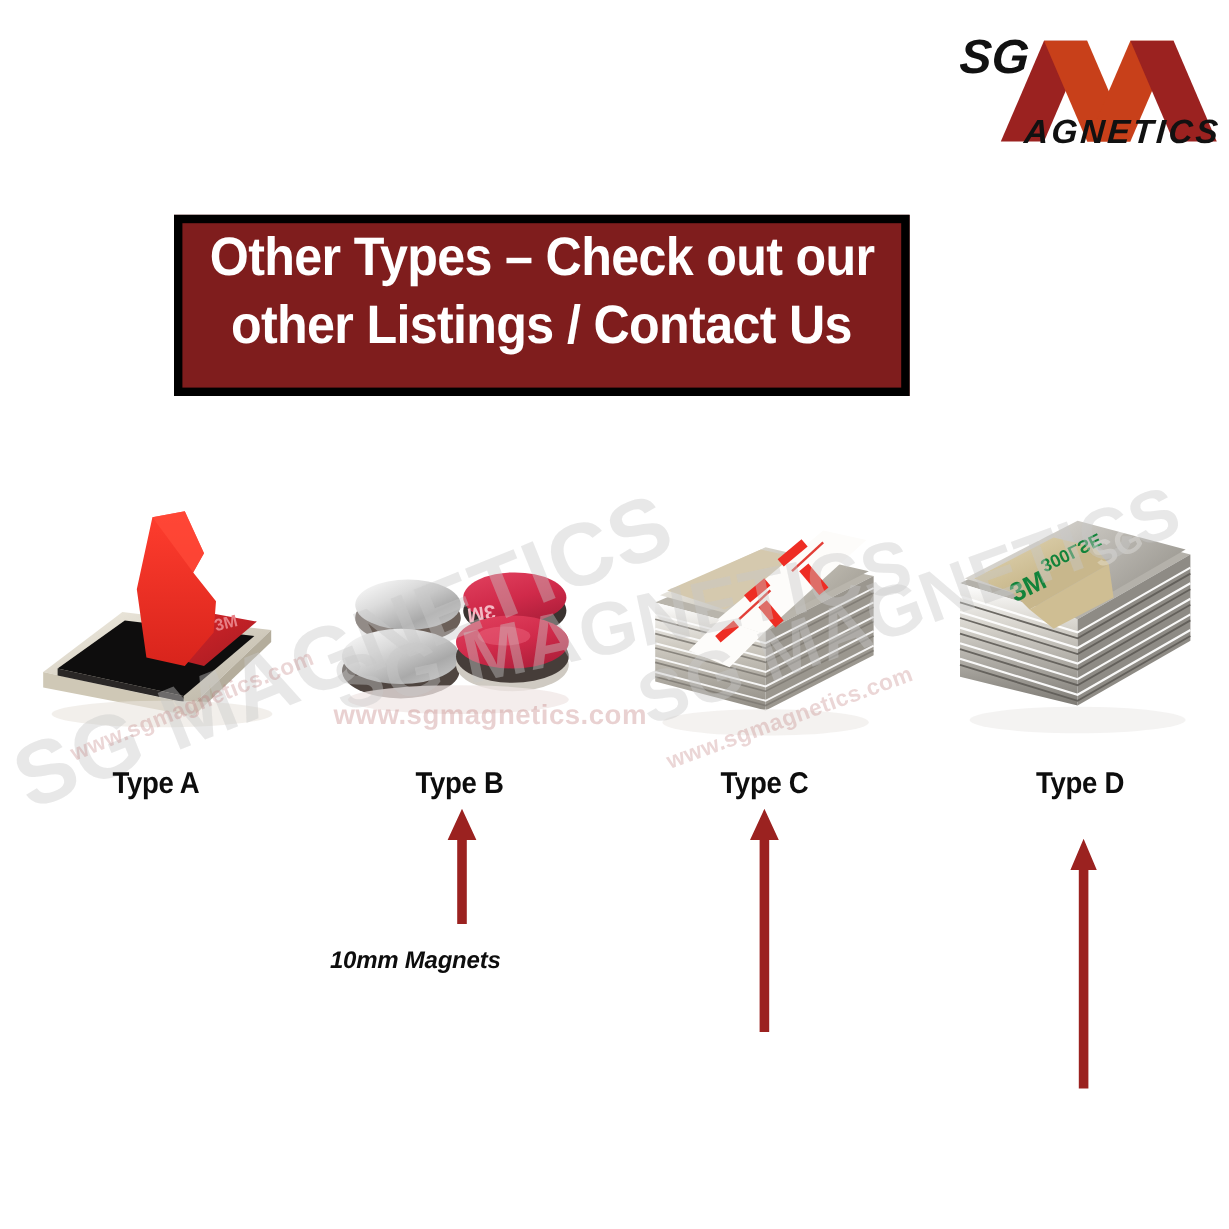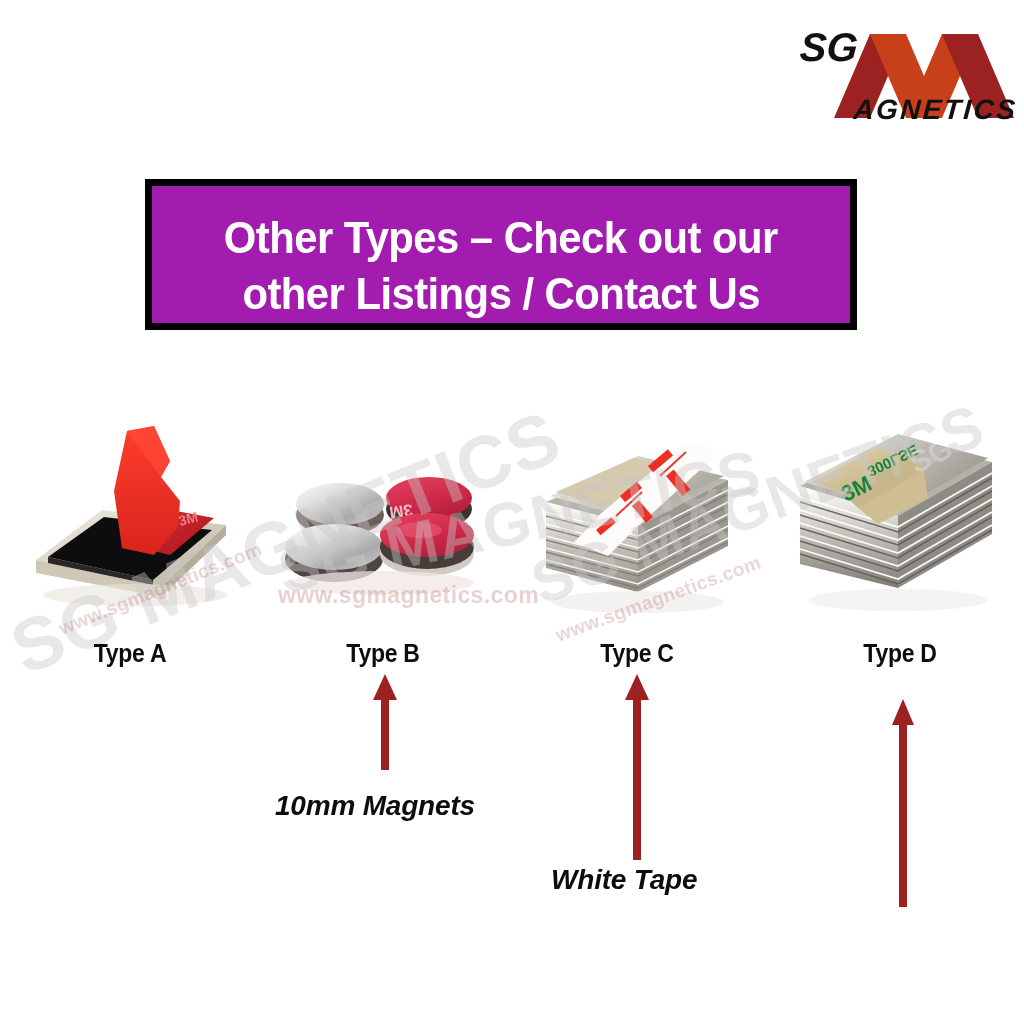--- a/index.html
+++ b/index.html
@@ -27,29 +27,29 @@
     width: 218px;
     height: 104px;
   }
   #logo svg { display: block; }
 
   
   #banner {
     position: absolute;
     left: 145px;
     top: 179px;
-    width: 712px;
+    width: 613px;
     height: 151px;
-    background: #a21caf;
+    background: #7f1d1d;
     border: 7px solid #000000;
     box-sizing: border-box;
     display: flex;
     flex-direction: column;
     align-items: center;
-    justify-content: flex-end;
+    justify-content: flex-start;
   }
   .banner-line {
     color: #ffffff;
     font-family: "Liberation Sans", sans-serif;
     font-weight: bold;
     font-size: 45px;
     line-height: 1.26;
     letter-spacing: -0.6px;
     white-space: nowrap;
     transform: scaleX(0.93);
@@ -80,21 +80,21 @@
     position: absolute;
   }
   .arrow svg { display: block; }
 
   
   .annotation {
     position: absolute;
     font-family: "Liberation Sans", sans-serif;
     font-weight: bold;
     font-style: italic;
-    font-size: 28px;
+    font-size: 20px;
     color: #0d0d0d;
     white-space: nowrap;
     letter-spacing: -0.2px;
   }
 
   
   .wm {
     position: absolute;
     font-family: "Liberation Sans", sans-serif;
     font-weight: bold;
@@ -347,15 +347,14 @@
     </svg>
   </div>
 
   <div class="arrow" style="left:888px; top:697px;">
     <svg width="30" height="212" viewBox="0 0 30 212">
       <polygon points="15,2 26,28 19,28 19,210 11,210 11,28 4,28" fill="#9B2220"></polygon>
     </svg>
   </div>
 
   <div class="annotation" style="left:275px; top:790px;">10mm Magnets</div>
-  <div class="annotation" style="left:551px; top:864px;">White Tape</div>
 
 </div>
 
 </body></html>

